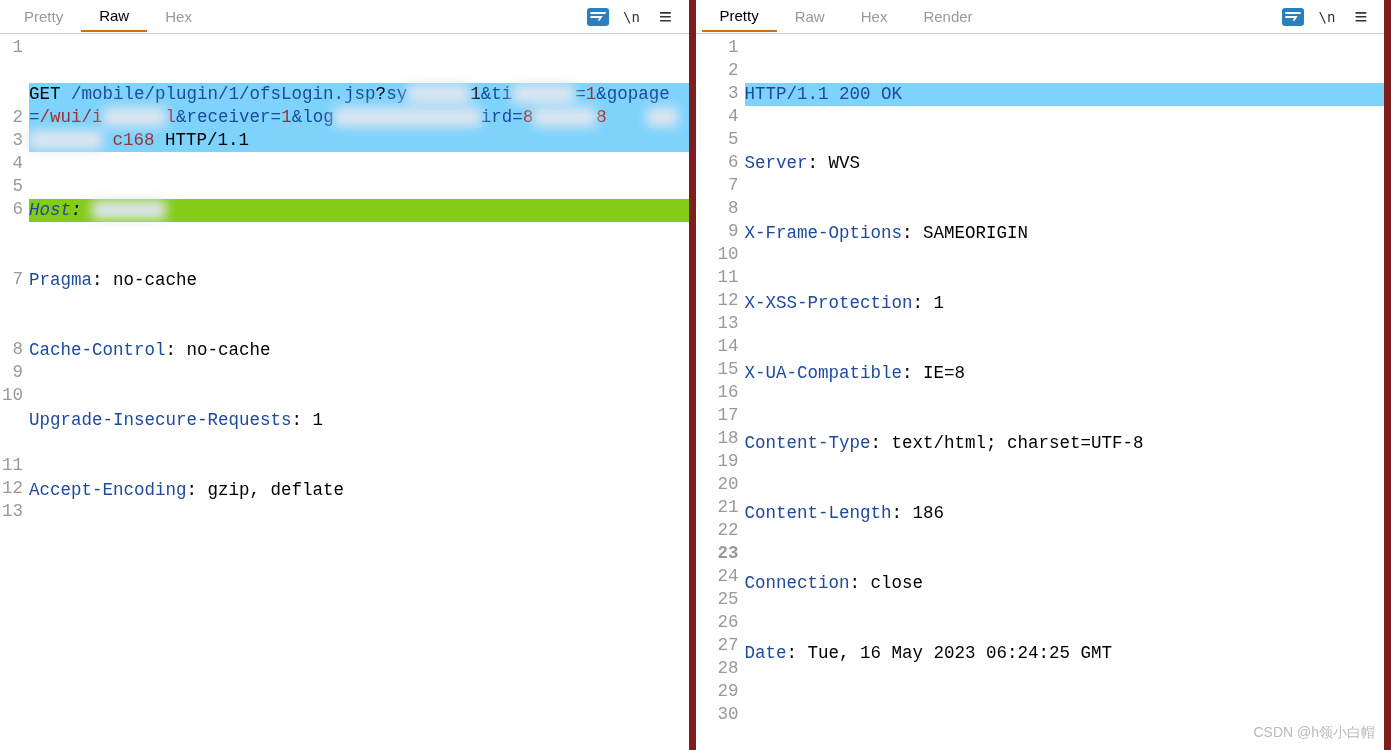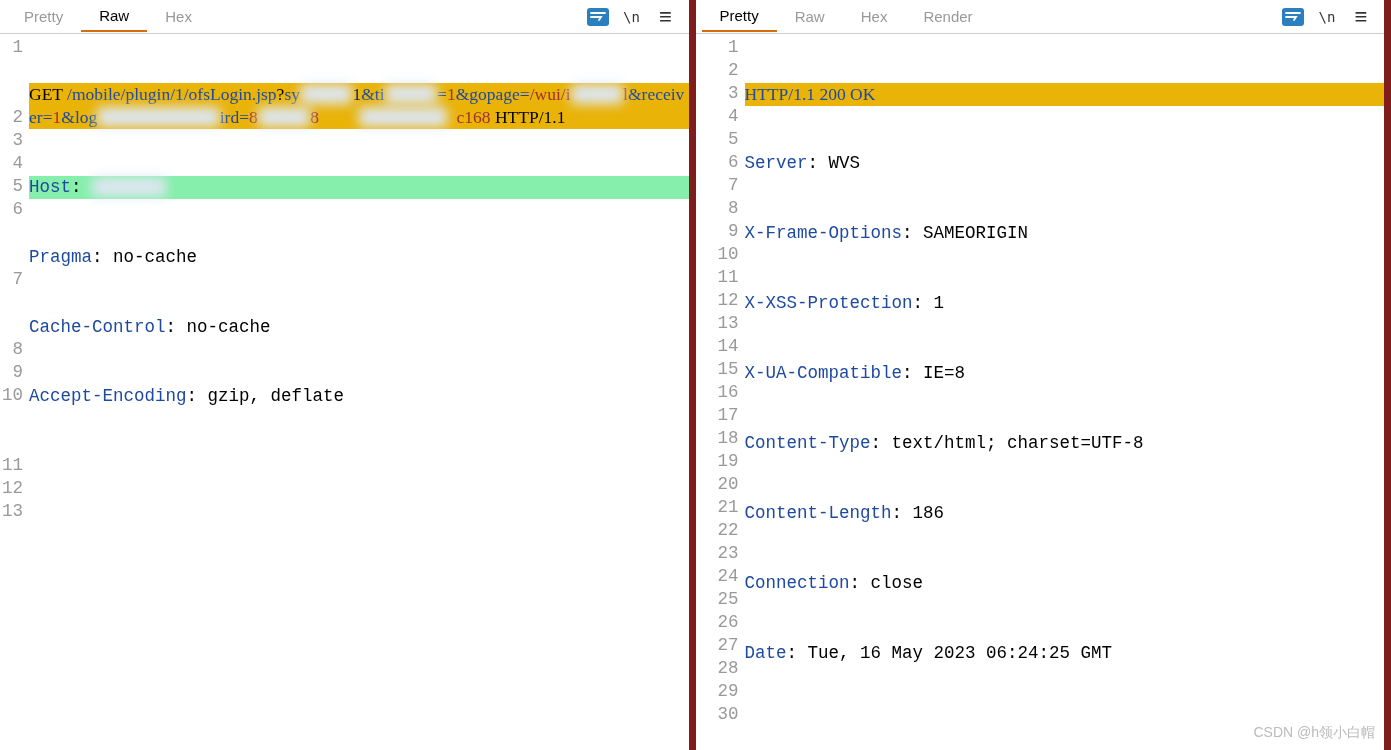--- a/index.html
+++ b/index.html
@@ -10,27 +10,27 @@
   .tabs { display: flex; align-items: center; height: 34px; border-bottom: 1px solid #ccc; padding: 0 6px; font-size: 15px; }
   .tab { padding: 6px 18px; color: #999; cursor: pointer; }
   .tab.active { color: #000; border-bottom: 2px solid #d36f0e; font-weight: 500; }
   .tab-spacer { flex: 1; }
   .icon-btn { width: 24px; height: 24px; margin: 0 5px; cursor: pointer; display: flex; align-items: center; justify-content: center; }
   .content { flex: 1; display: flex; overflow: auto; font-family: "Courier New", monospace; font-size: 17.5px; line-height: 23.3px; }
   .gutter { text-align: right; color: #999; user-select: none; padding-top: 2px; }
   .gutter div { padding: 0 6px 0 2px; min-width: 22px; }
   .code { flex: 1; padding-top: 2px; white-space: pre-wrap; word-break: break-all; }
   .code-line { min-height: 23.3px; }
-  .hl-first { background: #eab308; font-family: Liberation Serif, serif; }
+  .hl-first { background: #7dd3fc; }
   .hk { color: #1d4a9e; }
   .path { color: #1d4a9e; }
   .qs { color: #1d4a9e; }
   .redval { color: #a03030; }
   .blur { filter: blur(6px); background: #dde6f0; color: transparent; border-radius: 3px; }
-  .line-sel { background: #86efac; }
+  .line-sel { background: #84cc16; font-style: italic; }
   .watermark { position: fixed; bottom: 8px; right: 16px; color: #bbb; font-size: 14px; pointer-events: none; }
 </style>
 </head>
 <body>
 
 <div class="panel">
   <div class="tabs">
     <div class="tab">Pretty</div>
     <div class="tab active">Raw</div>
     <div class="tab">Hex</div>
@@ -58,20 +58,21 @@
         <div style="height: 70px;">10</div>
         <div style="height: 23px;">11</div>
         <div style="height: 23px;">12</div>
         <div style="height: 23px;">13</div>
       </div>
     <div class="code">
       <div class="code-line hl-first"><span>GET</span> <span class="path">/mobile/plugin/1/ofsLogin.jsp</span><span>?</span><span class="qs">sy</span><span class="blur">xxxxxx</span><span>1</span><span class="qs">&amp;</span><span class="qs">ti</span><span class="blur">xxxxxx</span><span class="qs">=</span><span class="redval">1</span><span class="qs">&amp;</span><span class="qs">gopage</span><span class="qs">=</span><span class="redval">/wui/i</span><span class="blur">xxxxxx</span><span class="redval">l</span><span class="qs">&amp;</span><span class="qs">receiver</span><span class="qs">=</span><span class="redval">1</span><span class="qs">&amp;</span><span class="qs">log</span><span class="blur">xxxxxxxxxxxxxx</span><span class="qs">ird=</span><span class="redval">8</span><span class="blur">xxxxxx</span><span class="redval">8</span><span class="blur" style="margin-left:40px">xxxxxxxxxx</span><span class="redval" style="margin-left:10px">c168</span> <span>HTTP/1.1</span></div>
       <div class="code-line line-sel"><span class="hk">Host</span><span>:</span> <span class="blur">xxxxxxx</span></div>
       <div class="code-line"><span class="hk">Pragma</span><span>:</span><span> no-cache</span></div>
       <div class="code-line"><span class="hk">Cache-Control</span><span>:</span><span> no-cache</span></div>
+      <div class="code-line"><span class="hk">Upgrade-Insecure-Requests</span><span>:</span><span> 1</span></div>
       <div class="code-line"><span class="hk">Accept-Encoding</span><span>:</span><span> gzip, deflate</span></div>
       
       
       
       
       
     </div>
   </div>
 </div>
 
@@ -108,21 +109,21 @@
         <div style="height: 23px;">13</div>
         <div style="height: 23px;">14</div>
         <div style="height: 23px;">15</div>
         <div style="height: 23px;">16</div>
         <div style="height: 23px;">17</div>
         <div style="height: 23px;">18</div>
         <div style="height: 23px;">19</div>
         <div style="height: 23px;">20</div>
         <div style="height: 23px;">21</div>
         <div style="height: 23px;">22</div>
-        <div style="height: 23px;">23</div>
+        <div style="height: 23px; font-weight: bold;">23</div>
         <div style="height: 23px;">24</div>
         <div style="height: 23px;">25</div>
         <div style="height: 23px;">26</div>
         <div style="height: 23px;">27</div>
         <div style="height: 23px; margin-left: 20px;">28</div>
         <div style="height: 23px;">29</div>
         <div style="height: 23px;">30</div>
       </div>
     <div class="code">
       <div class="code-line hl-first"><span class="hk">HTTP/1.1 200 OK</span></div>

